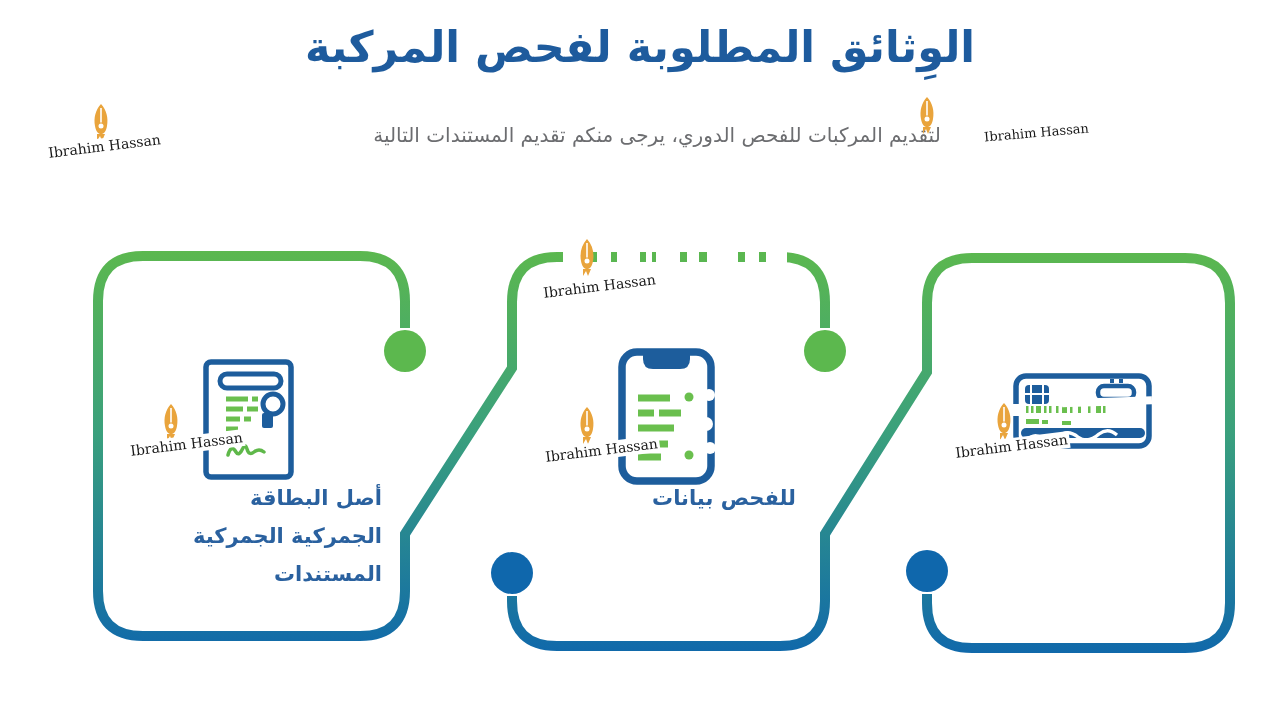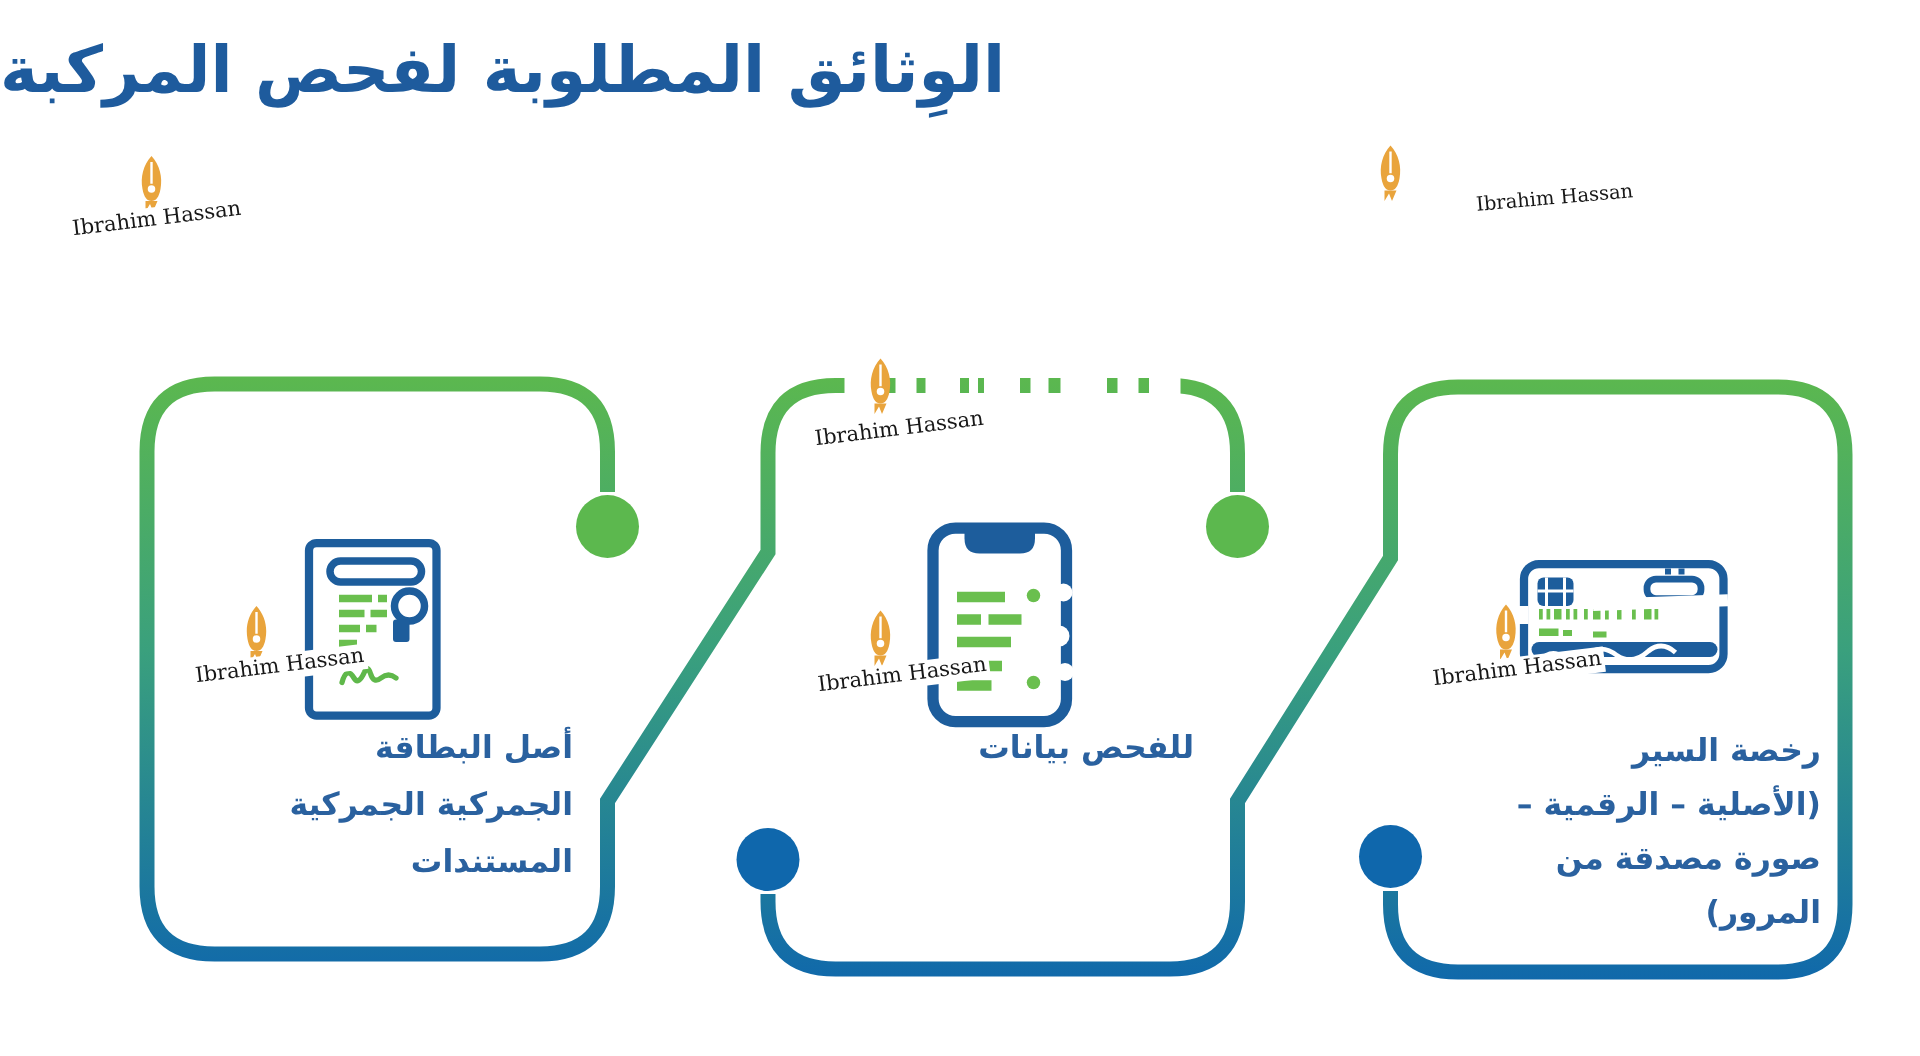--- a/index.html
+++ b/index.html
@@ -2,21 +2,21 @@
 <html lang="ar"><head>
 <meta charset="utf-8">
 <style>
   html,body{margin:0;padding:0;}
   body{
     width:1280px;height:704px;background:#ffffff;overflow:hidden;
     font-family:"DejaVu Sans",sans-serif;position:relative;
   }
   .stage{position:absolute;inset:0;width:1280px;height:704px;}
   .title{
-    position:absolute;top:22px;left:0;right:0;text-align:left;
+    position:absolute;top:22px;left:0;right:0;text-align:center;
     direction:rtl;font-size:43px;font-weight:700;color:#1e5b9d;letter-spacing:0;
   }
   .subtitle{
     position:absolute;top:123px;left:34px;right:0;text-align:center;
     direction:rtl;font-size:20px;color:#6c6d70;
   }
   .card-label{
     position:absolute;direction:rtl;text-align:right;
     color:#2a619f;font-weight:700;font-size:21px;line-height:38px;
   }
@@ -131,34 +131,29 @@
       <use href="#pen-nib" transform="translate(587,256)"></use>
       <rect x="154" y="402" width="34" height="40" fill="#ffffff"></rect>
       <use href="#pen-nib" transform="translate(171,421)"></use>
       <rect x="570" y="405" width="34" height="40" fill="#ffffff"></rect>
       <use href="#pen-nib" transform="translate(587,424)"></use>
       <use href="#pen-nib" transform="translate(1004,420)"></use>
     </g>
   </svg>
 
   <div class="title">الوِثائق المطلوبة لفحص المركبة</div>
+  <div class="subtitle">لتقديم المركبات للفحص الدوري، يرجى منكم تقديم المستندات التالية</div>
 
   <div class="card-label" style="left:120px;top:479px;width:262px;">
     <div>أصل البطاقة</div>
     <div>الجمركية الجمركية</div>
     <div>المستندات</div>
   </div>
   <div class="card-label" style="left:540px;top:479px;width:256px;">
     <div>للفحص بيانات</div>
-  </div>
-  <div class="card-label small-lh" style="left:950px;top:482px;width:264px;">
-    <div>رخصة السير</div>
-    <div>(الأصلية – الرقمية –</div>
-    <div>صورة مصدقة من</div>
-    <div>المرور)</div>
   </div>
 
   <div class="wm" style="left:46px;top:138px;">Ibrahim Hassan</div>
   <div class="wm sm" style="left:982px;top:124px;">Ibrahim Hassan</div>
   <div class="wm" style="left:541px;top:278px;">Ibrahim Hassan</div>
   <div class="wm" style="left:128px;top:436px;">Ibrahim Hassan</div>
   <div class="wm" style="left:543px;top:442px;">Ibrahim Hassan</div>
   <div class="wm" style="left:953px;top:438px;">Ibrahim Hassan</div>
 
 </div>

